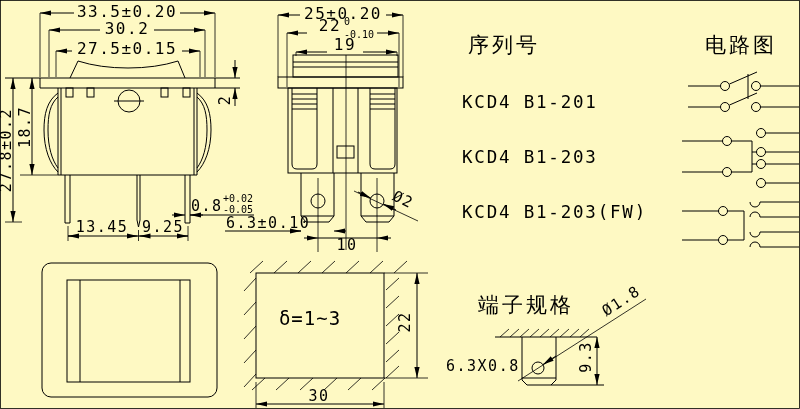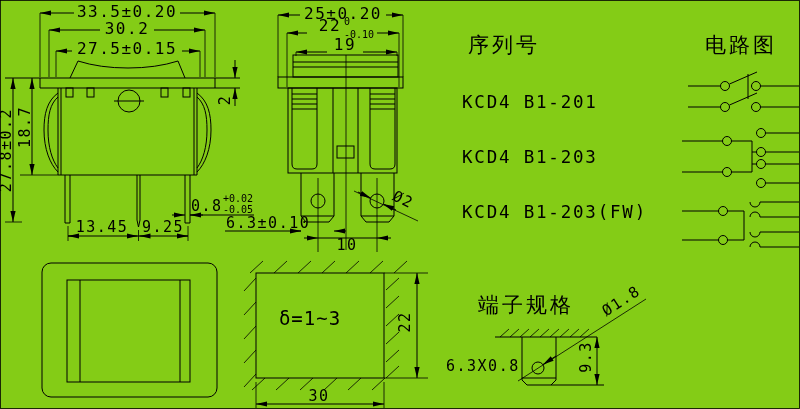--- a/index.html
+++ b/index.html
@@ -1,16 +1,16 @@
 <!DOCTYPE html>
 <html><head>
 <meta charset="utf-8">
 <style>
   html,body{margin:0;padding:0;background:#fff;}
-  #canvas{position:relative;width:800px;height:409px;background:#84cc16;overflow:hidden;}
+  #canvas{position:relative;width:800px;height:409px;background:#fef9c3;overflow:hidden;}
   svg{display:block;}
   .ln{stroke:#000;stroke-width:1;fill:none;}
   .thin{stroke:#000;stroke-width:0.8;fill:none;}
   .dim{font:15px "DejaVu Sans Mono",monospace;letter-spacing:1.5px;fill:#000;}
   .dimbig{font:16px "DejaVu Sans Mono",monospace;letter-spacing:1.5px;fill:#000;}
   .dimsm{font:10px "DejaVu Sans Mono",monospace;fill:#000;}
   .model{font:17.5px "DejaVu Sans Mono",monospace;letter-spacing:1.8px;fill:#000;}
   .cjk{font:21px "Liberation Sans",sans-serif;letter-spacing:3px;fill:#000;}
   .note{font:19px "DejaVu Sans Mono",monospace;letter-spacing:1px;fill:#000;}
 </style>

